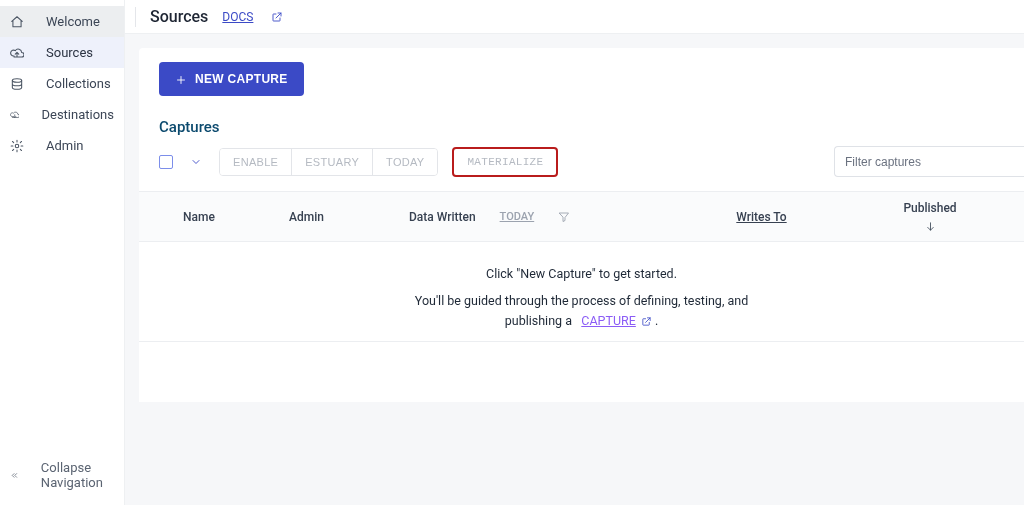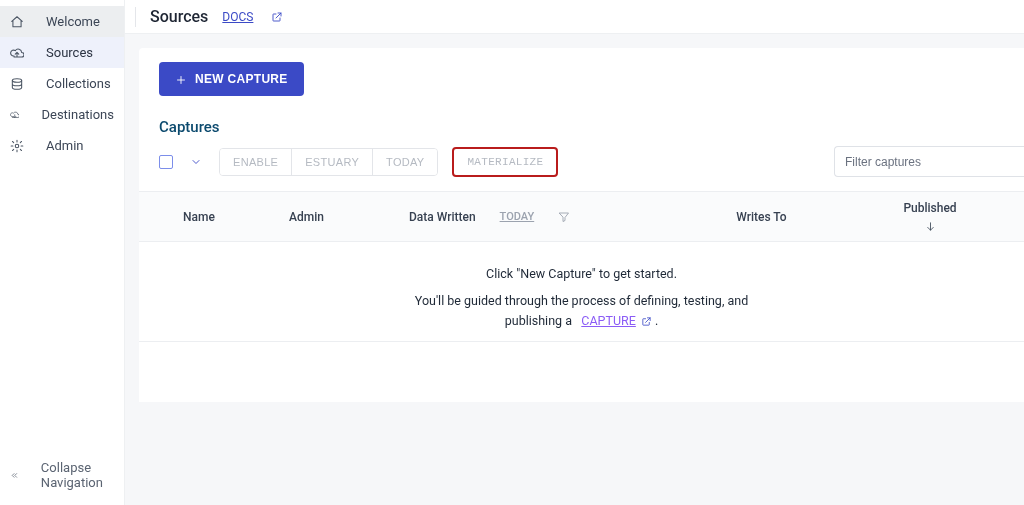--- a/index.html
+++ b/index.html
@@ -48,21 +48,21 @@
   .btn-outline { background:#fff; border:2px solid #b91c1c; border-radius:4px; padding:7px 13px; font-size:11px; color:#b5bac2; letter-spacing:.3px;font-family:Liberation Mono, monospace;}
   .filter-box { border:1px solid #dfe2e7; border-right:none; border-radius:4px 0 0 4px; padding:7px 10px; min-width:190px;}
   .filter-box input { border:none; outline:none; font-size:12px; width:100%; color:#4b5563; background:transparent;}
   .filter-box input::placeholder { color:#6b7280;}
 
   .thead { display:flex; align-items:center; border-top:1px solid #eceef1; border-bottom:1px solid #eceef1; background:#fafbfc; margin-top:14px; padding:9px 20px; font-size:12px; color:#374151; font-weight:500;}
   .th { display:flex; align-items:center; gap:6px;}
   .th.name { width:130px; padding-left:24px;}
   .th.type { width:120px;}
   .th.data { width:250px; gap:24px;}
-  .th.writes { flex:1; justify-content:center;}
+  .th.writes { flex:1; justify-content:center;text-decoration:underline;}
   .th.pub { width:140px; justify-content:flex-end; padding-right:8px;flex-direction:column;}
   .today { color:#9ca3af; text-decoration:underline; font-size:11px;}
   .funnel { width:12px; height:12px; stroke:#9ca3af;}
   .sort-arrow { width:11px; height:11px; stroke:#374151;}
 
   .empty { text-align:center; padding:24px 0 10px 0; border-bottom:1px solid #eceef1;}
   .empty-l1 { font-size:12.5px; color:#1f2937; margin-bottom:10px;}
   .empty-l2 { font-size:12.5px; color:#1f2937; line-height:1.6;}
   .cap-link { color:#8b5cf6; text-decoration:underline; display:inline-flex; align-items:center; gap:5px; cursor:pointer;}
   .cap-link svg { width:11px; height:11px; stroke:#3b4ac6;}

